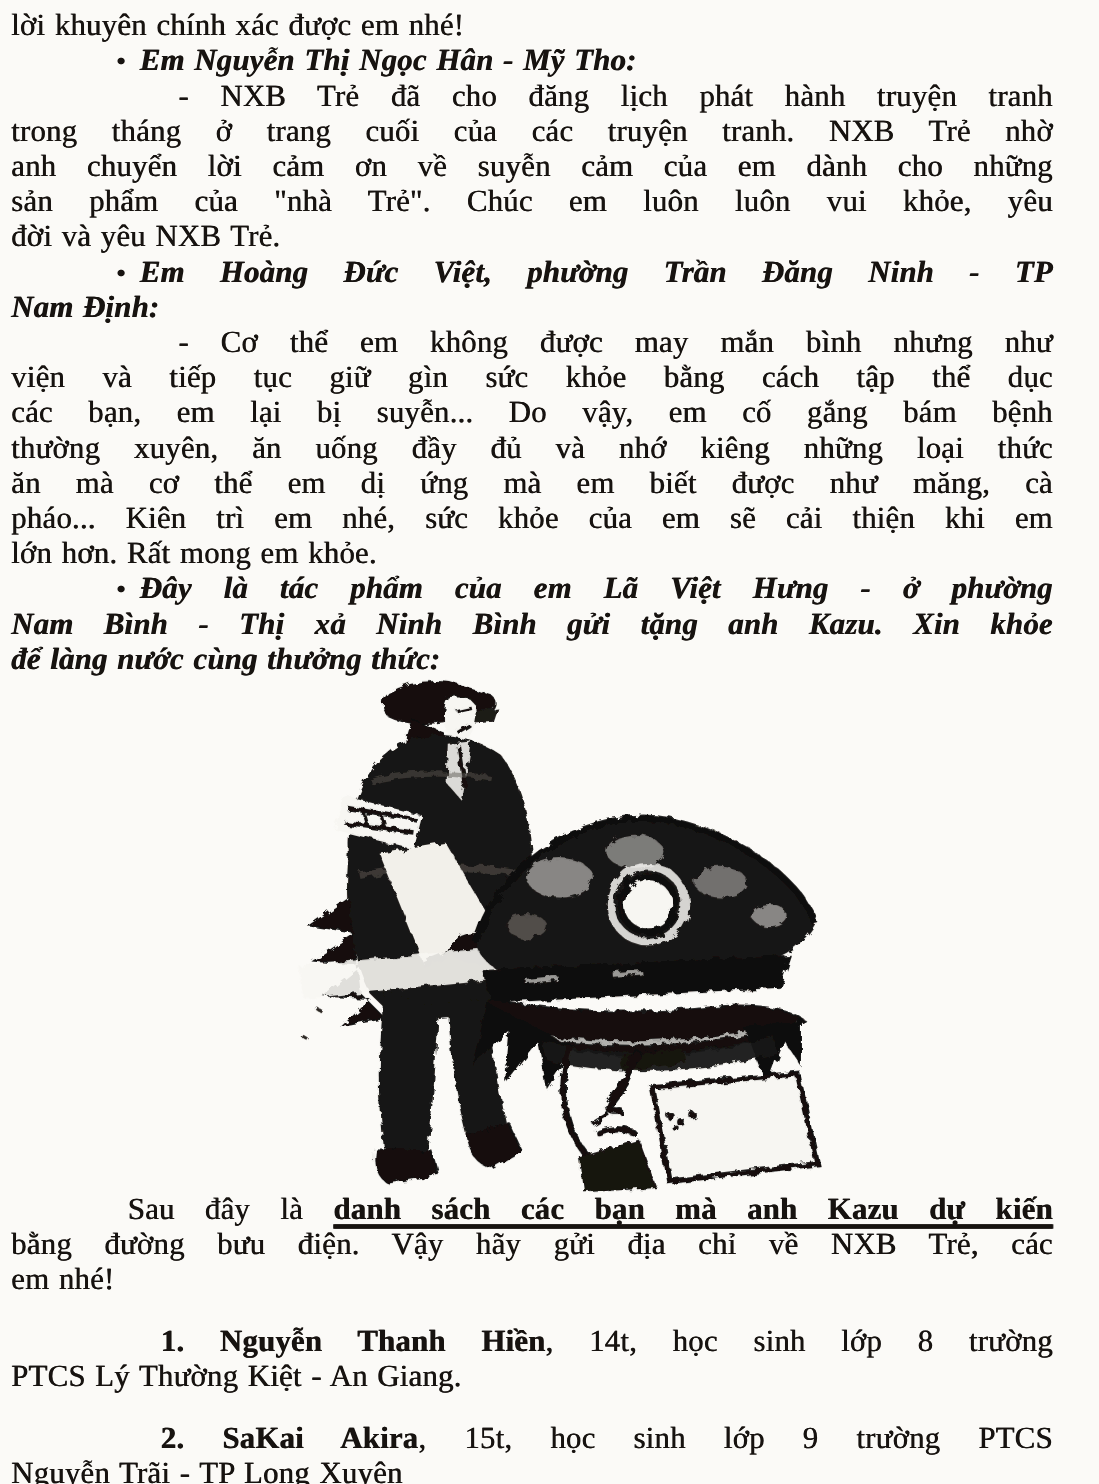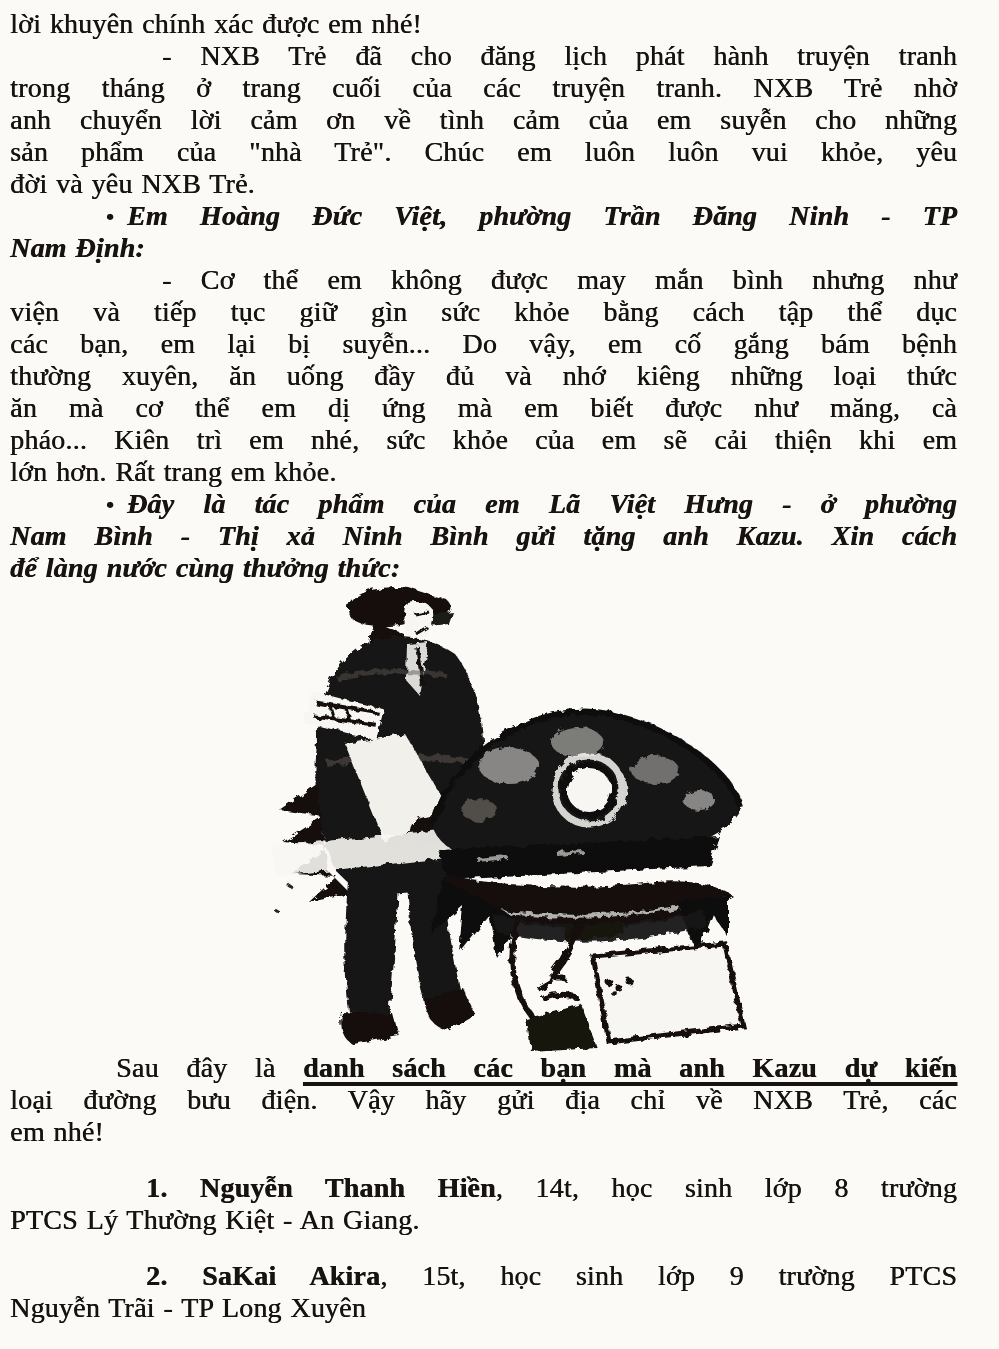--- a/index.html
+++ b/index.html
@@ -35,36 +35,37 @@
   .rblt{ font-weight:700; font-style:normal; font-size:22px; margin-right:13px; vertical-align:1px; }
   .art-wrap { position:relative; height:468px; }
   .art { position:absolute; left:247px; top:0; width:518px; height:468px; }
 </style>
 </head>
 <body style="background: rgb(251, 250, 247); color: rgb(23, 19, 16);">
 
 <div class="doc">
   <div id="mount-top">
       <div class="line lft "><span class="rn">lời khuyên chính xác được em nhé!</span></div>
+      <div class="line lft ind-h"><span class="rblt">•</span><span class="rh">Em Nguyễn Thị Ngọc Hân - Mỹ Tho:</span></div>
       <div class="line jst ind-p"><span class="rn">- NXB Trẻ đã cho đăng lịch phát hành truyện tranh</span></div>
       <div class="line jst "><span class="rn">trong tháng ở trang cuối của các truyện tranh. NXB Trẻ nhờ</span></div>
-      <div class="line jst "><span class="rn">anh chuyển lời cảm ơn về tình cảm của em suyễn cho những</span></div>
+      <div class="line jst "><span class="rn">anh chuyển lời cảm ơn về suyễn cảm của em dành cho những</span></div>
       <div class="line jst "><span class="rn">sản phẩm của "nhà Trẻ". Chúc em luôn luôn vui khỏe, yêu</span></div>
       <div class="line lft "><span class="rn">đời và yêu NXB Trẻ.</span></div>
       <div class="line jst ind-h"><span class="rblt">•</span><span class="rh">Em Hoàng Đức Việt, phường Trần Đăng Ninh - TP</span></div>
       <div class="line lft "><span class="rh">Nam Định:</span></div>
       <div class="line jst ind-p"><span class="rn">- Cơ thể em không được may mắn bình nhưng như</span></div>
       <div class="line jst "><span class="rn">viện và tiếp tục giữ gìn sức khỏe bằng cách tập thể dục</span></div>
       <div class="line jst "><span class="rn">các bạn, em lại bị suyễn... Do vậy, em cố gắng bám bệnh</span></div>
       <div class="line jst "><span class="rn">thường xuyên, ăn uống đầy đủ và nhớ kiêng những loại thức</span></div>
       <div class="line jst "><span class="rn">ăn mà cơ thể em dị ứng mà em biết được như măng, cà</span></div>
       <div class="line jst "><span class="rn">pháo... Kiên trì em nhé, sức khỏe của em sẽ cải thiện khi em</span></div>
-      <div class="line lft "><span class="rn">lớn hơn. Rất trang em khỏe.</span></div>
+      <div class="line lft "><span class="rn">lớn hơn. Rất mong em khỏe.</span></div>
       <div class="line jst ind-h"><span class="rblt">•</span><span class="rh">Đây là tác phẩm của em Lã Việt Hưng - ở phường</span></div>
-      <div class="line jst "><span class="rh">Nam Bình - Thị xả Ninh Bình gửi tặng anh Kazu. Xin cách</span></div>
+      <div class="line jst "><span class="rh">Nam Bình - Thị xả Ninh Bình gửi tặng anh Kazu. Xin khỏe</span></div>
       <div class="line lft "><span class="rh">để làng nước cùng thưởng thức:</span></div>
     </div>
 
   <div class="art-wrap">
     <svg class="art" viewBox="0 0 518 468" role="img" aria-label="Photocopied black-and-white fan art: a standing figure in a dark uniform and small peaked cap leaning with hand in pocket, beside a large close-up head wearing a peaked cap with a round white emblem, spiky hair and shadowed eyes, white collar panel at lower right">
       <defs>
         <filter id="rough" x="-5%" y="-5%" width="110%" height="110%">
           <feTurbulence type="fractalNoise" baseFrequency="0.12" numOctaves="3" seed="7" result="n"></feTurbulence>
           <feDisplacementMap in="SourceGraphic" in2="n" scale="7"></feDisplacementMap>
         </filter>
@@ -129,20 +130,20 @@
           <circle cx="373" cy="398" r="3.5" fill="#121010"></circle>
           <circle cx="358" cy="410" r="2.8" fill="#121010"></circle>
           <path d="M270,436 L324,420 L340,464 L274,468 Z" fill="#141210"></path>
         </g>
       </g>
     </svg>
   </div>
 
   <div id="mount-bottom">
       <div class="line jst ind-i"><span class="rn">Sau đây là </span><span class="rbu">danh sách các bạn mà anh Kazu dự kiến</span></div>
-      <div class="line jst "><span class="rn">loại đường bưu điện. Vậy hãy gửi địa chỉ về NXB Trẻ, các</span></div>
+      <div class="line jst "><span class="rn">bằng đường bưu điện. Vậy hãy gửi địa chỉ về NXB Trẻ, các</span></div>
       <div class="line lft "><span class="rn">em nhé!</span></div>
       <div class="line jst ind-l"><span class="rb">1. Nguyễn Thanh Hiền</span><span class="rn">, 14t, học sinh lớp 8 trường</span></div>
       <div class="line lft "><span class="rn">PTCS Lý Thường Kiệt - An Giang.</span></div>
       <div class="line jst ind-l"><span class="rb">2. SaKai Akira</span><span class="rn">, 15t, học sinh lớp 9 trường PTCS</span></div>
       <div class="line lft "><span class="rn">Nguyễn Trãi - TP Long Xuyên</span></div>
     </div>
 </div>
 
 </body></html>

